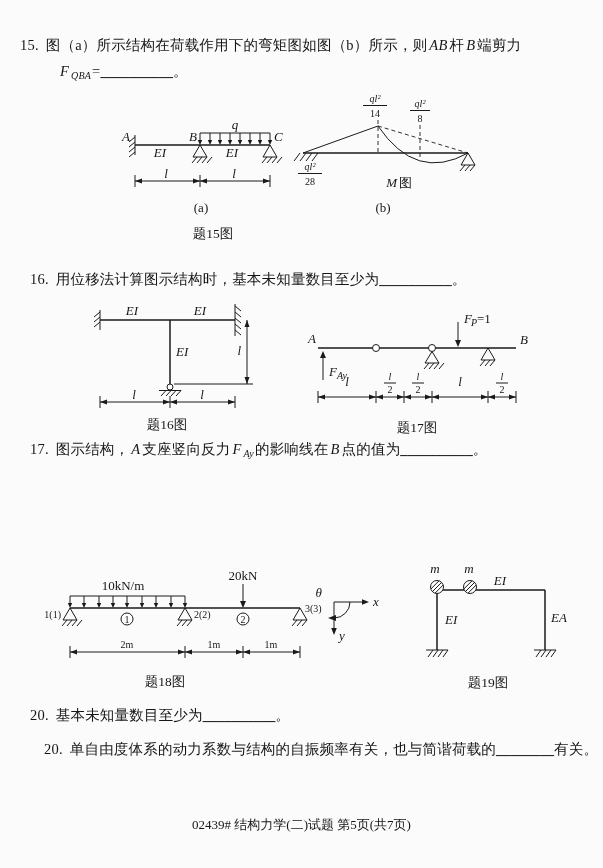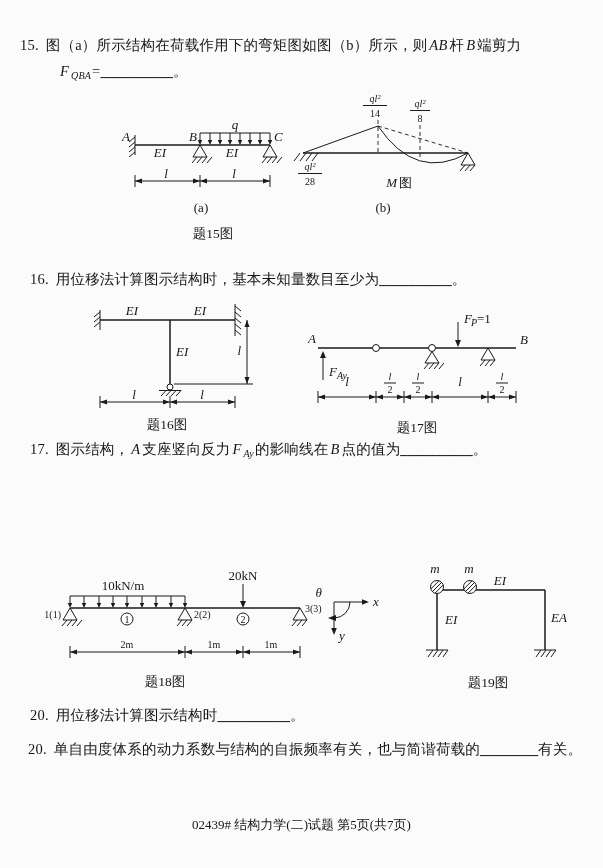--- a/index.html
+++ b/index.html
@@ -216,24 +216,24 @@
     <text class="it" x="45" y="68" text-anchor="start">EI</text>
     <text class="it" x="151" y="66" text-anchor="start">EA</text>
     <line class="ln" x1="26" y1="94" x2="48" y2="94"></line>
     <path class="ln" d="M28,101L33,94M33,101L38,94M38,101L43,94M43,101L48,94"></path>
     <line class="ln" x1="134" y1="94" x2="156" y2="94"></line>
     <path class="ln" d="M136,101L141,94M141,101L146,94M146,101L151,94M151,101L156,94"></path>
     <text class="cap" x="88" y="131" text-anchor="middle">题19图</text>
   </svg>
 
   <div class="q" style="left:30px;top:706px">
-    <span class="qno">20.</span><span>用位移法计算图示结构时</span><span class="blank">__________</span><span>。</span>
-  </div>
-
-  <div class="q" style="left:28px;top:740px">
+    <span class="qno">20.</span><span>基本未知量数目至少为</span><span class="blank">__________</span><span>。</span>
+  </div>
+
+  <div class="q" style="left:44px;top:740px">
     <span class="qno">20.</span><span>单自由度体系的动力系数与结构的自振频率有关，也与简谐荷载的</span><span class="blank">________</span><span>有关。</span>
   </div>
 
   <div class="footer">
     <span>02439# 结构力学(二)试题 第5页(共7页)</span>
   </div>
 
 </div>
 
 </body></html>

